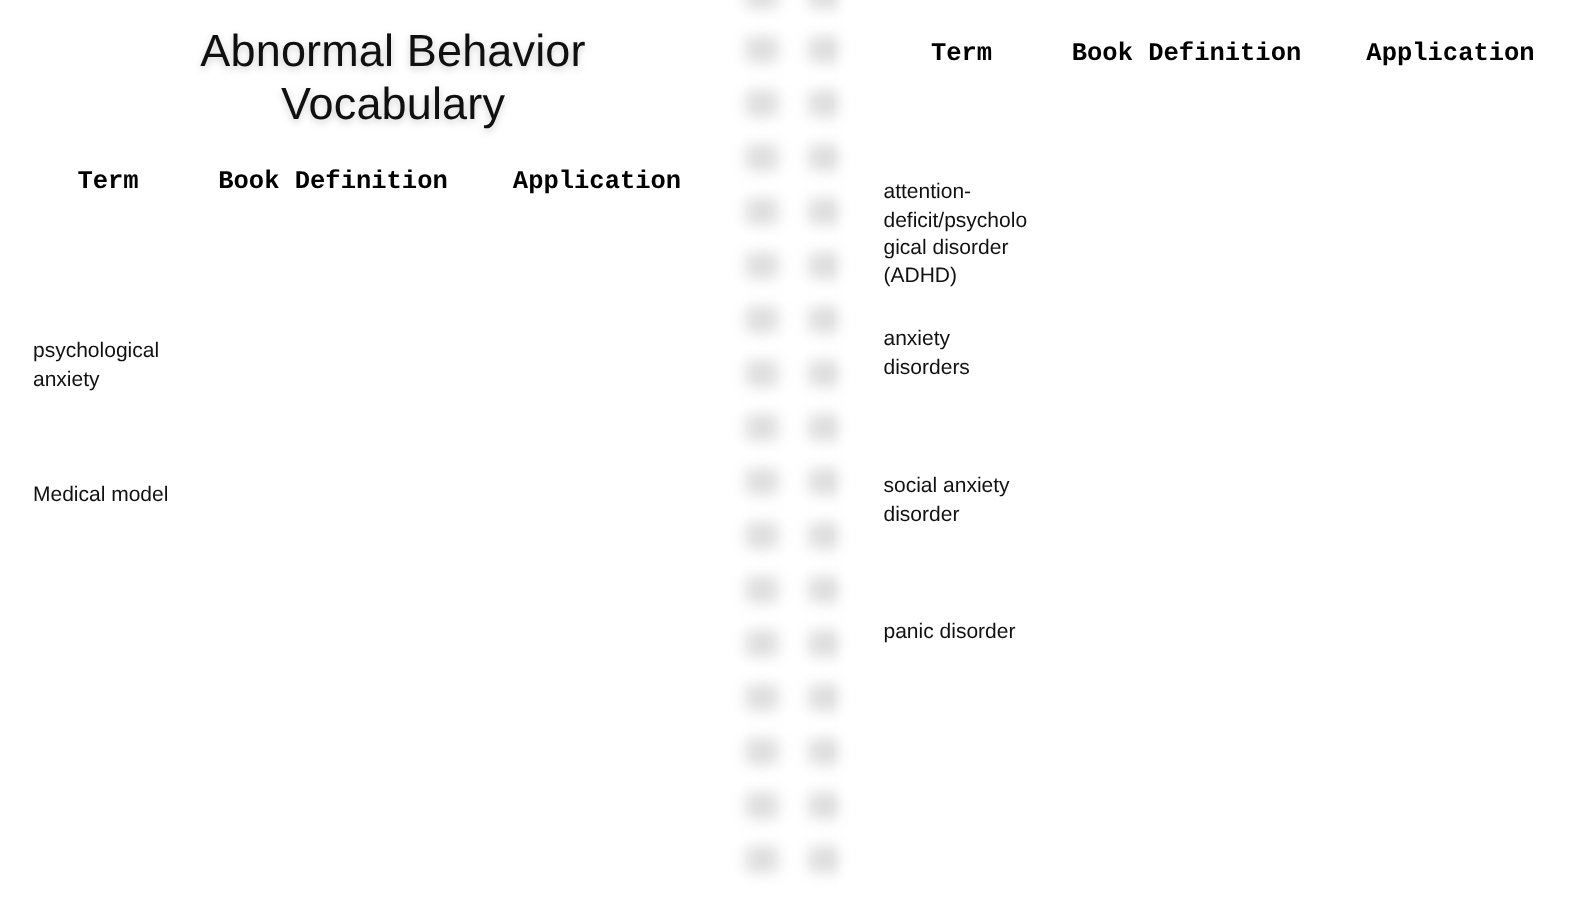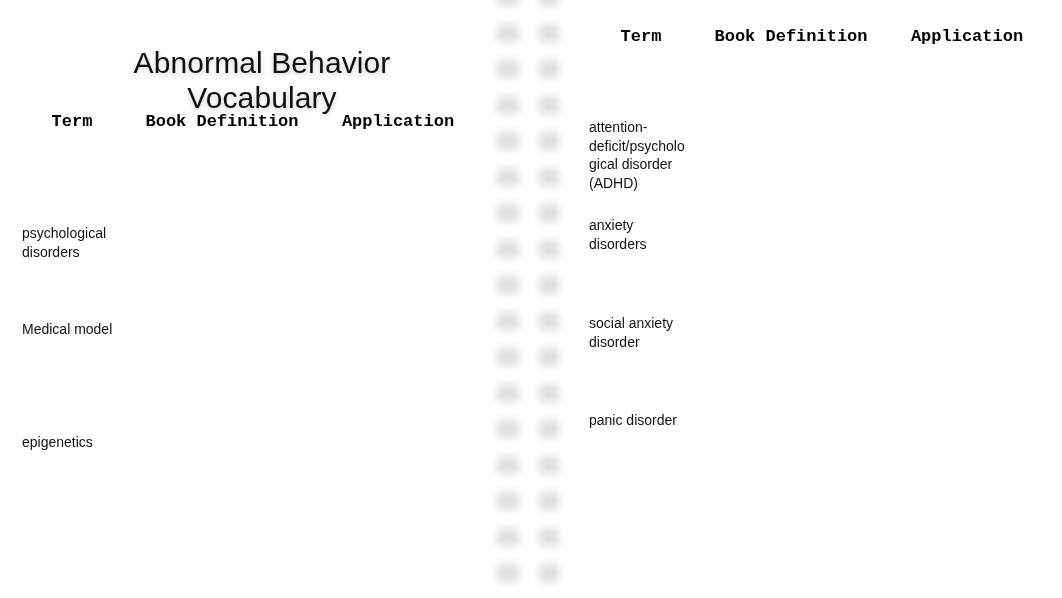--- a/index.html
+++ b/index.html
@@ -36,21 +36,20 @@
     top: 17px;
     width: 404px;
     text-align: center;
     font-size: 30px;
     line-height: 35px;
     font-weight: 400;
     color: #101010;
     letter-spacing: 0.1px;
     text-shadow: 0 2px 5px rgba(120,120,120,0.35);
     white-space: pre-line;
-    margin-top: 28px;
   }
 
   
   .vtable {
     position: absolute;
   }
   #table-left  { left: 0px;   top: 112px; width: 470px; }
   #table-right { left: 569px; top: 27px;  width: 470px; }
 
   .thead {
@@ -167,36 +166,31 @@
 
       <div class="thead">
         <div class="th c0">Term</div>
         <div class="th c1">Book Definition</div>
         <div class="th c2">Application</div>
       </div>
 
       <div class="tbody">
 
         <div class="trow">
-          <div class="td c0">psychological disorders</div>
+          <div class="td c0">psychological anxiety</div>
           <div class="td c1"></div>
           <div class="td c2"></div>
         </div>
 
         <div class="trow">
           <div class="td c0">Medical model</div>
           <div class="td c1"></div>
           <div class="td c2"></div>
         </div>
 
-        <div class="trow">
-          <div class="td c0">epigenetics</div>
-          <div class="td c1"></div>
-          <div class="td c2"></div>
-        </div>
 
 
       </div>
     </div>
   </div>
 
   <div class="page" id="page-right">
   </div>
 
   <div class="vtable" id="table-right">

